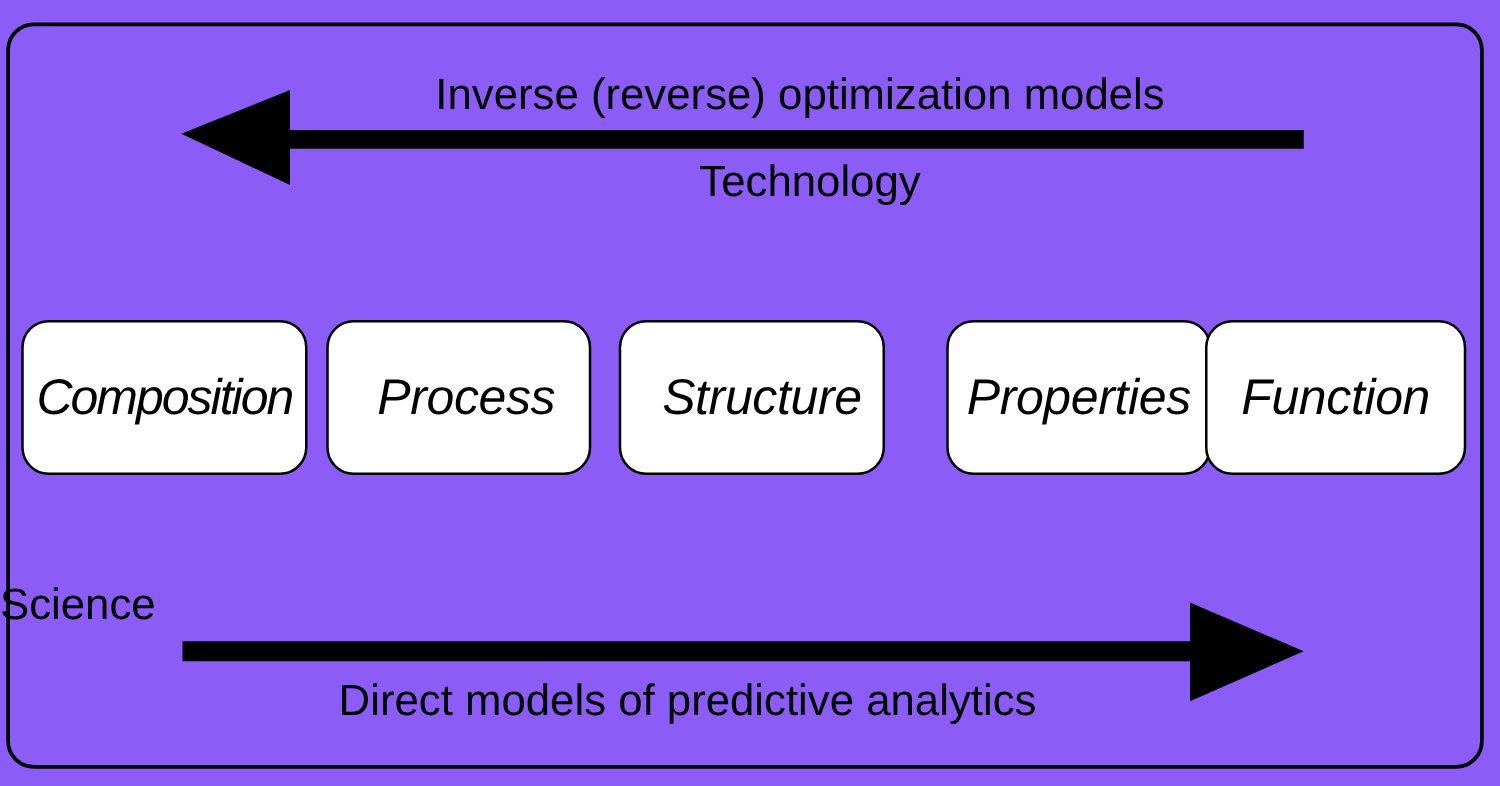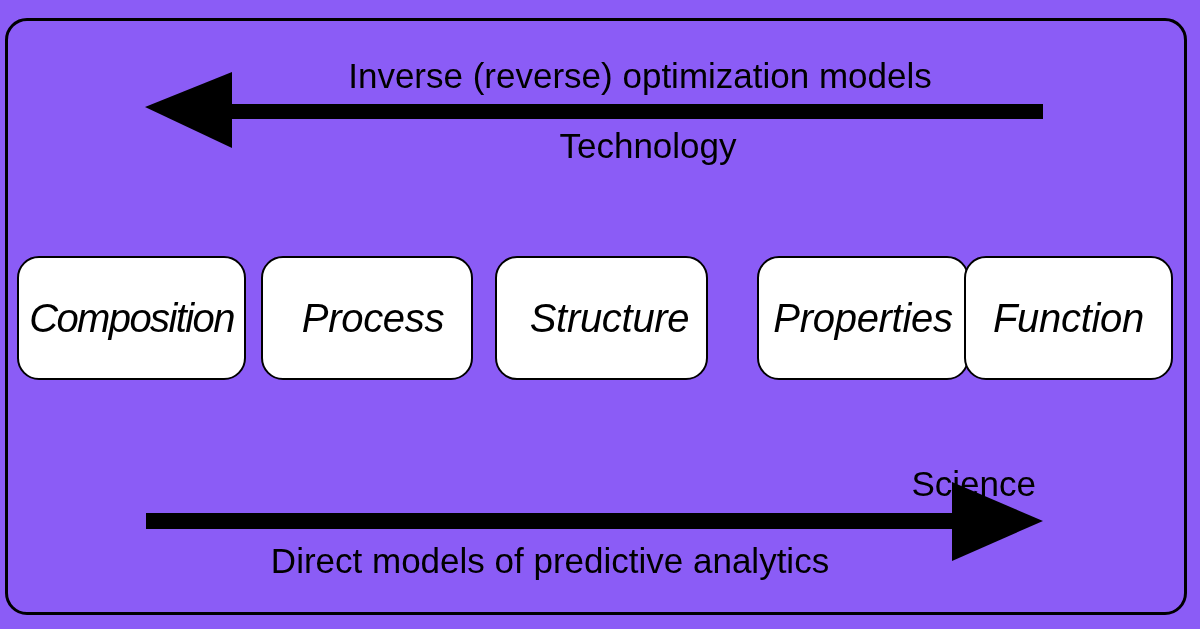--- a/index.html
+++ b/index.html
@@ -66,21 +66,21 @@
     top: 128px;
     width: 1200px;
     text-align: center;
     font-size: 35px;
     padding-left: 48px;
   }
   #label-bottom-above {
     left: 0;
     top: 466px;
     width: 1036px;
-    text-align: right;
+    text-align: left;
     font-size: 35px;
   }
   #label-bottom-below {
     left: 0;
     top: 543px;
     width: 1200px;
     text-align: center;
     font-size: 35px;
     transform: translateX(-50px);
   }

